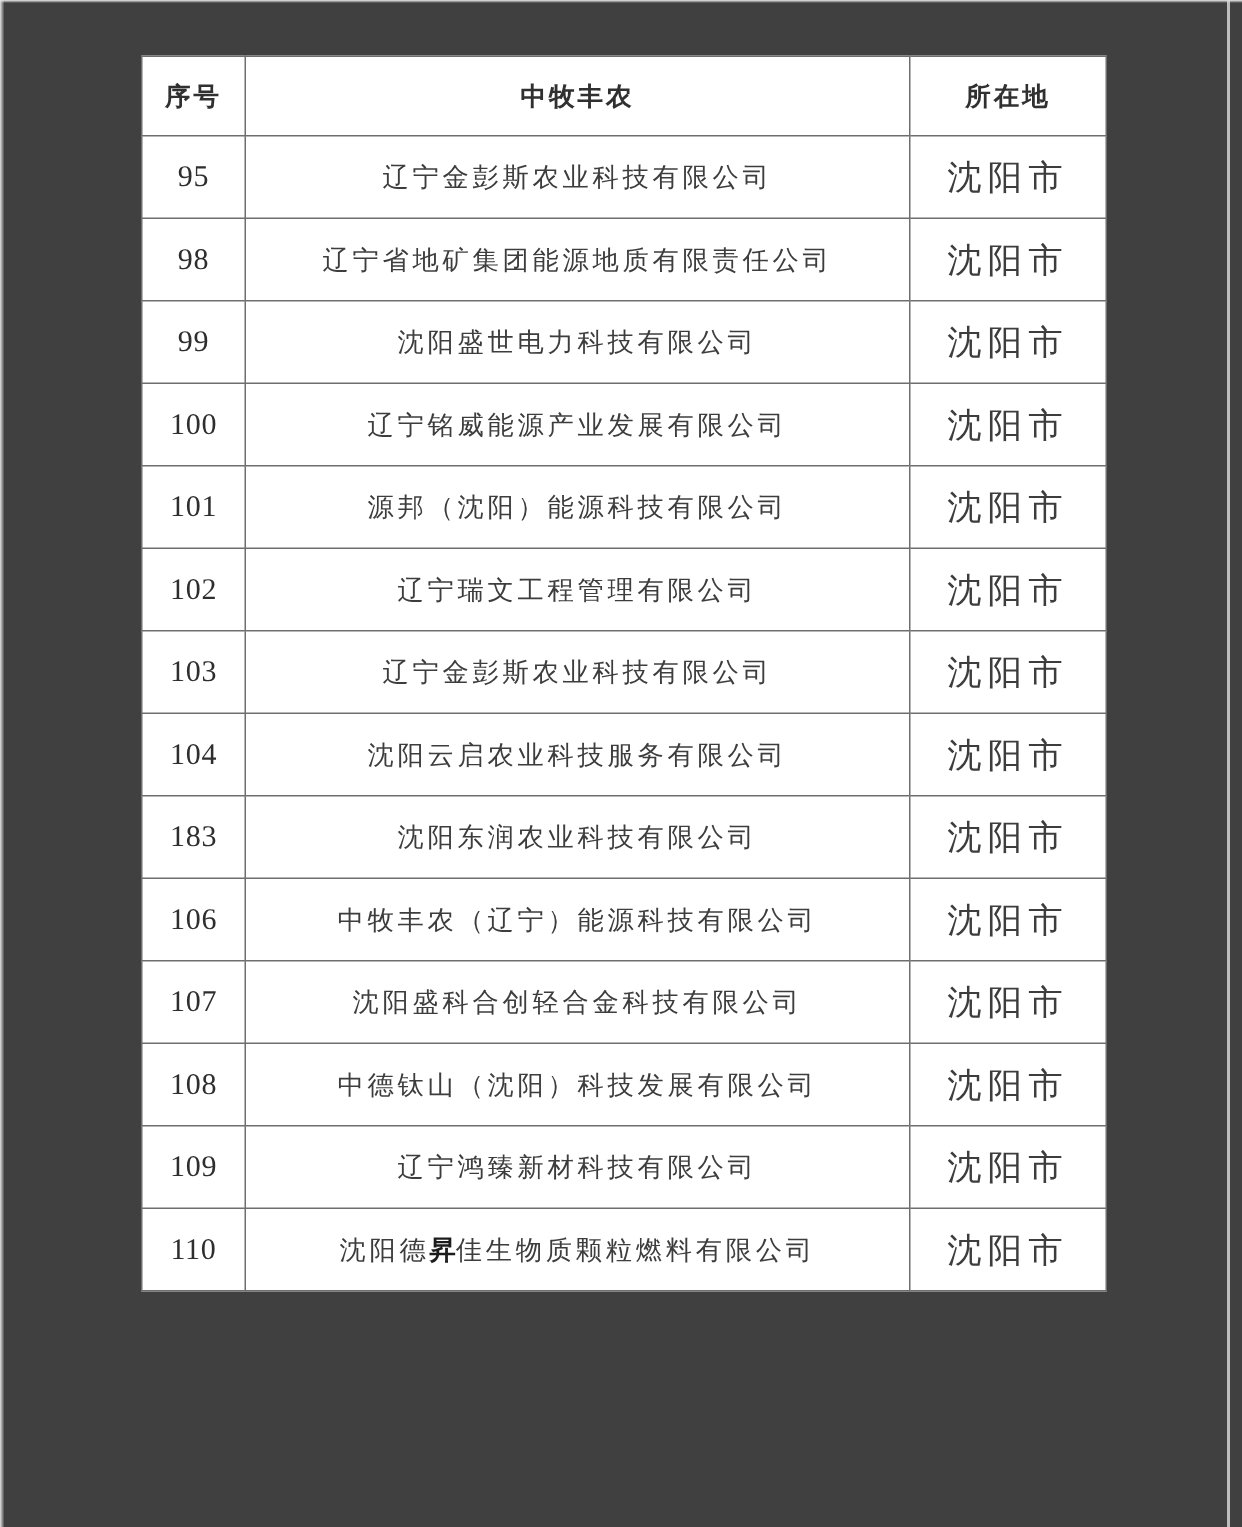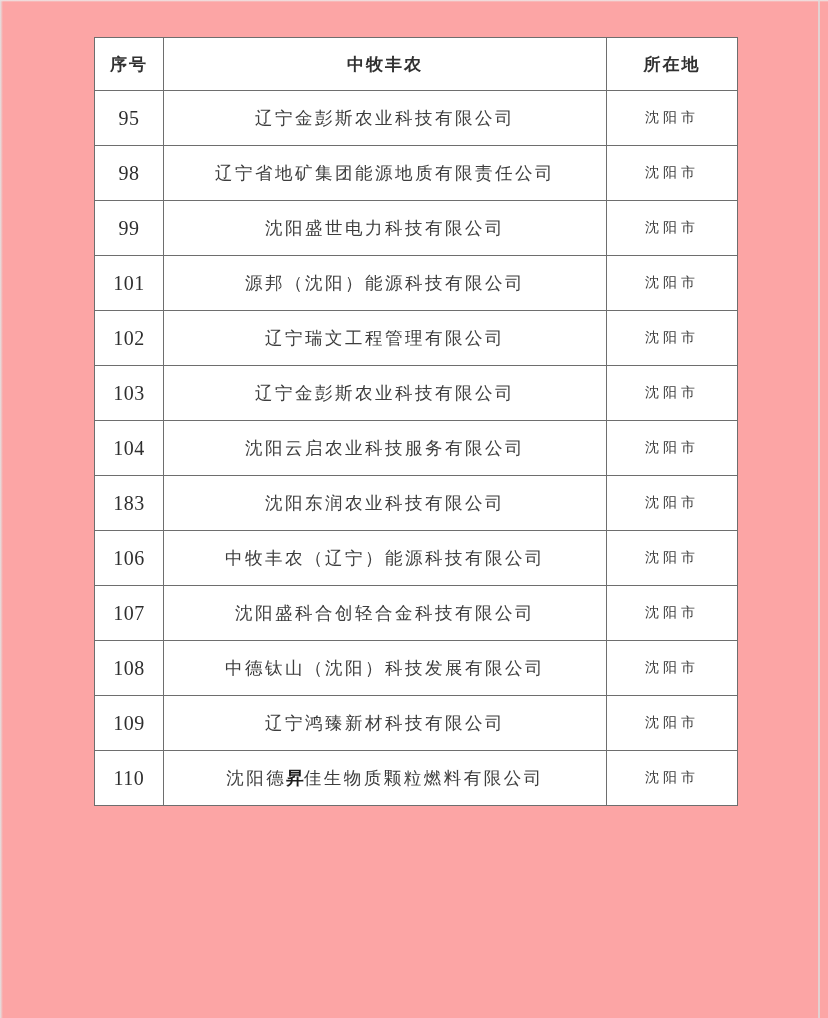--- a/index.html
+++ b/index.html
@@ -8,21 +8,21 @@
     width: 828px;
     height: 1018px;
     background: #ffffff;
     overflow: hidden;
     font-family: "Liberation Serif", "DejaVu Serif", serif;
   }
   .page {
     position: relative;
     width: 828px;
     height: 1018px;
-    background: #fca5a5;
+    background: #404040;
   }
   
   .edge-left {
     position: absolute;
     left: 0; top: 0;
     width: 3px; height: 1018px;
     background: linear-gradient(to right, #e3e3e3, rgba(255,255,255,0));
   }
   .edge-right {
     position: absolute;
@@ -75,21 +75,21 @@
     border-radius: 19px;
   }
   td.c-name {
     font-size: 17.5px;
     color: #3d3d3d;
     letter-spacing: 2.5px;
     padding-bottom: 6px;
     white-space: nowrap;
   }
   td.c-loc {
-    font-size: 14px;
+    font-size: 23px;
     color: #3d3d3d;
     letter-spacing: 4px;
     padding-bottom: 6px;
   }
   td.c-name .subst {
     font-family: "DejaVu Sans", "Liberation Sans", sans-serif;
     font-weight: 700;
     color: #1c1c1c;
     letter-spacing: 0;
   }
@@ -129,20 +129,25 @@
       <td class="c-name"><span>辽宁省地矿集团能源地质有限责任公司</span></td>
       <td class="c-loc">沈阳市</td>
     </tr>
 
     <tr>
       <td class="c-no">99</td>
       <td class="c-name"><span>沈阳盛世电力科技有限公司</span></td>
       <td class="c-loc">沈阳市</td>
     </tr>
 
+    <tr>
+      <td class="c-no">100</td>
+      <td class="c-name"><span>辽宁铭威能源产业发展有限公司</span></td>
+      <td class="c-loc">沈阳市</td>
+    </tr>
 
     <tr>
       <td class="c-no">101</td>
       <td class="c-name"><span>源邦（沈阳）能源科技有限公司</span></td>
       <td class="c-loc">沈阳市</td>
     </tr>
 
     <tr>
       <td class="c-no">102</td>
       <td class="c-name"><span>辽宁瑞文工程管理有限公司</span></td>

